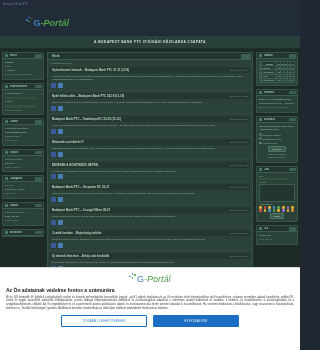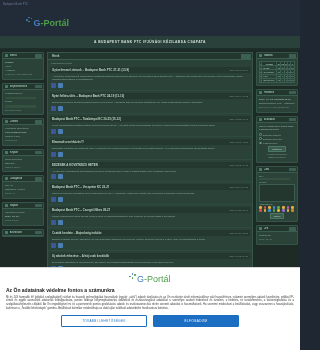--- a/index.html
+++ b/index.html
@@ -27,21 +27,21 @@
   .gp-dots { position: relative; width: 7px; height: 9px; margin-right: .5px; }
   .gp-dots i {
     position: absolute; width: 1.6px; height: 1.6px; border-radius: 50%;
     background: #3f7fc1; display: block;
   }
   .gp-dots i:nth-child(1) { left: 2.2px; top: 0px; }
   .gp-dots i:nth-child(2) { left: 4.6px; top: 1.4px; background:#4d9f4a; }
   .gp-dots i:nth-child(3) { left: 0px;  top: 2.8px; }
   .gp-dots i:nth-child(4) { left: 2.2px; top: 4.2px; background:#4d9f4a; }
   .gp-g { font-size: 9px; color: #3f7fc1; line-height: 9px; }
-  .gp-portal { font-size: 9px; color: #4d9f4a; line-height: 9px; }
+  .gp-portal { font-size: 9px; color: #4d9f4a; line-height: 9px; font-style: italic; }
 
   
   .title-strip {
     height: 13px; background: #29413a;
     display: flex; align-items: center; justify-content: center;
     border-bottom: 1px solid #1d2f2a;
   }
   .title-strip span {
     font-size: 3.3px; color: #cfe0d6; letter-spacing: .45px;
     font-weight: bold; text-transform: uppercase;

